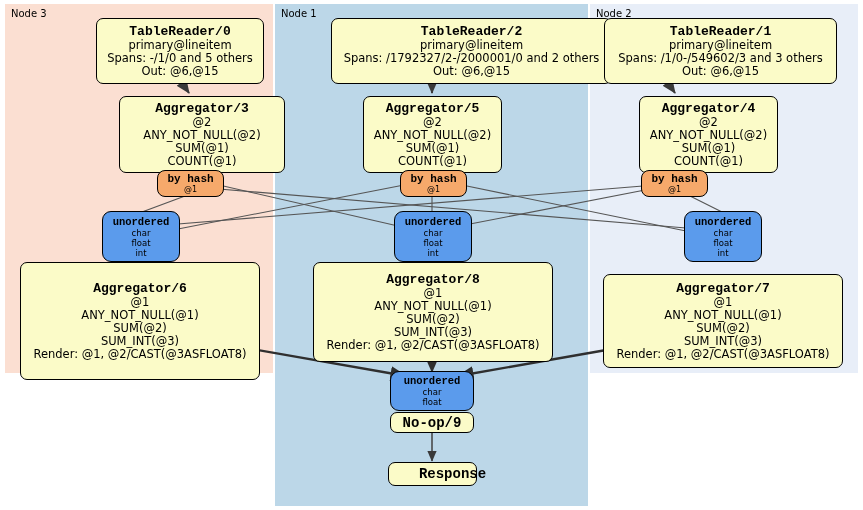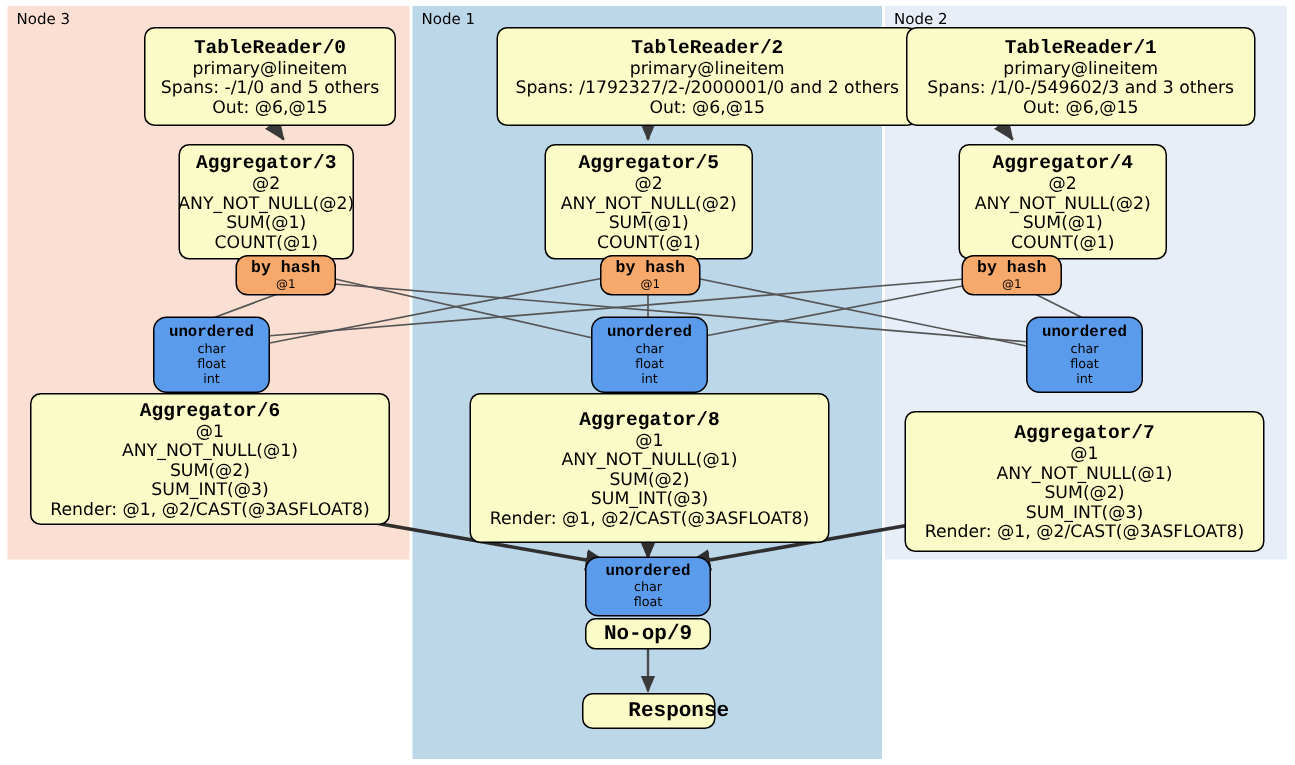--- a/index.html
+++ b/index.html
@@ -101,21 +101,21 @@
     <div class="t-line">Out: @6,@15</div>
   </div>
 
   <div class="node n-box" style="left:604px;top:18px;width:233px;height:66px;">
     <div class="t-title">TableReader/1</div>
     <div class="t-line">primary@lineitem</div>
     <div class="t-line">Spans: /1/0-/549602/3 and 3 others</div>
     <div class="t-line">Out: @6,@15</div>
   </div>
 
-  <div class="node n-box" style="left:119px;top:96px;width:117px;height:77px;">
+  <div class="node n-box" style="left:119px;top:96px;width:166px;height:77px;">
     <div class="t-title">Aggregator/3</div>
     <div class="t-line">@2</div>
     <div class="t-line">ANY_NOT_NULL(@2)</div>
     <div class="t-line">SUM(@1)</div>
     <div class="t-line">COUNT(@1)</div>
   </div>
 
   <div class="node n-box" style="left:363px;top:96px;width:139px;height:77px;">
     <div class="t-title">Aggregator/5</div>
     <div class="t-line">@2</div>
@@ -161,21 +161,21 @@
     <div class="t-line">int</div>
   </div>
 
   <div class="node n-unord" style="left:684px;top:211px;width:78px;height:51px;">
     <div class="t-title">unordered</div>
     <div class="t-line">char</div>
     <div class="t-line">float</div>
     <div class="t-line">int</div>
   </div>
 
-  <div class="node n-box" style="left:20px;top:262px;width:240px;height:88px;">
+  <div class="node n-box" style="left:20px;top:262px;width:240px;height:118px;">
     <div class="t-title">Aggregator/6</div>
     <div class="t-line">@1</div>
     <div class="t-line">ANY_NOT_NULL(@1)</div>
     <div class="t-line">SUM(@2)</div>
     <div class="t-line">SUM_INT(@3)</div>
     <div class="t-line">Render: @1, @2/CAST(@3ASFLOAT8)</div>
   </div>
 
   <div class="node n-box" style="left:313px;top:262px;width:240px;height:100px;">
     <div class="t-title">Aggregator/8</div>

